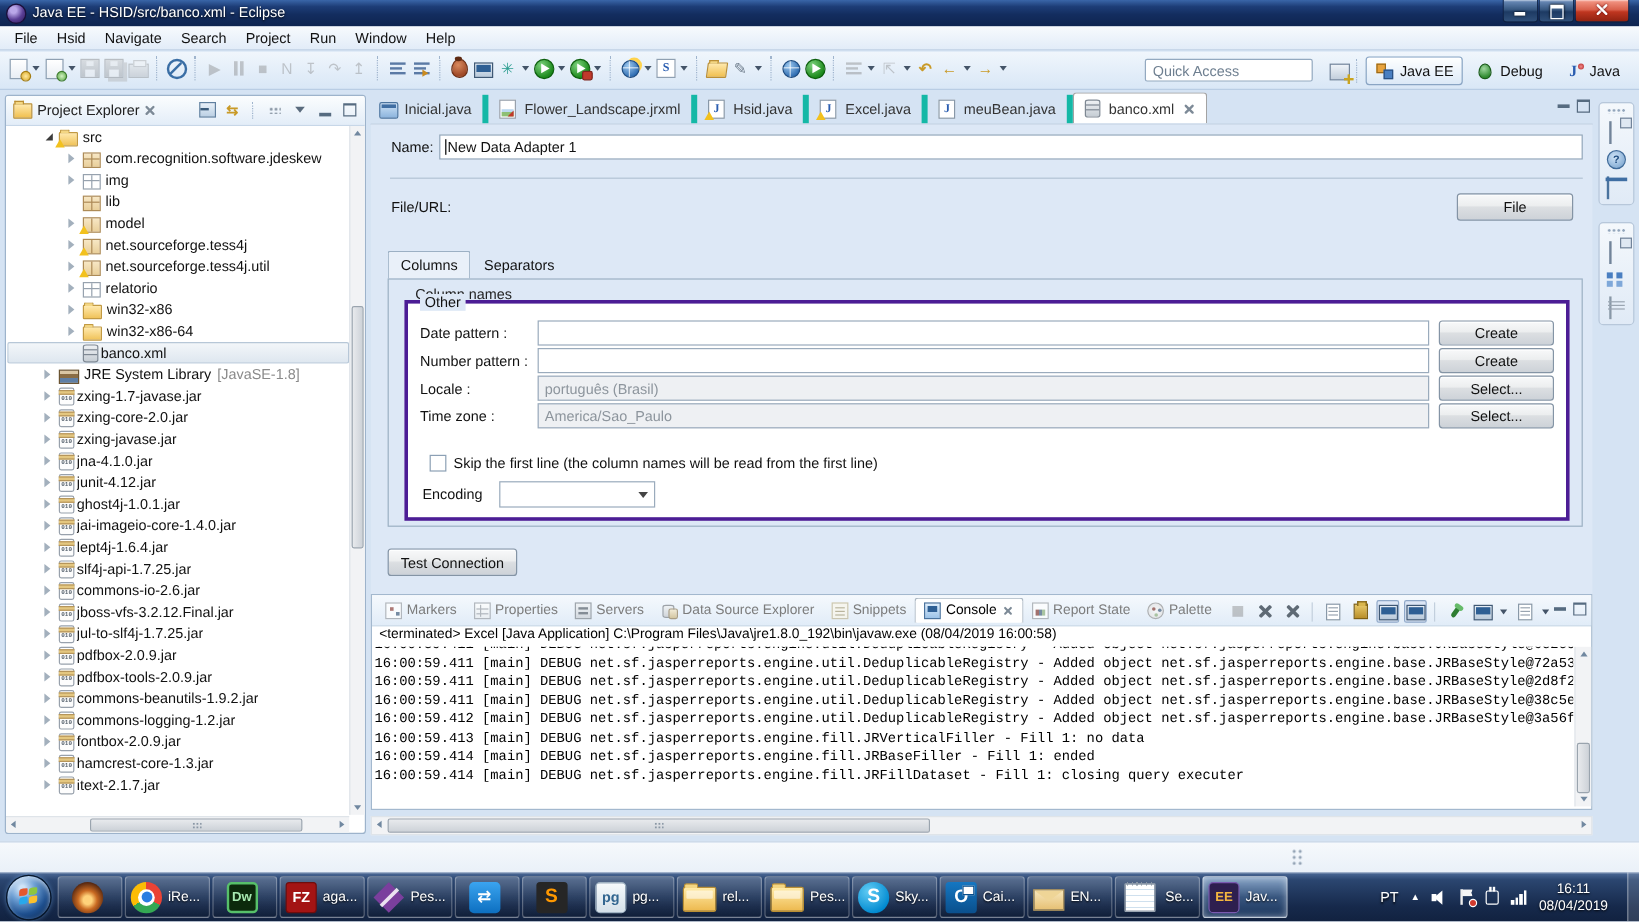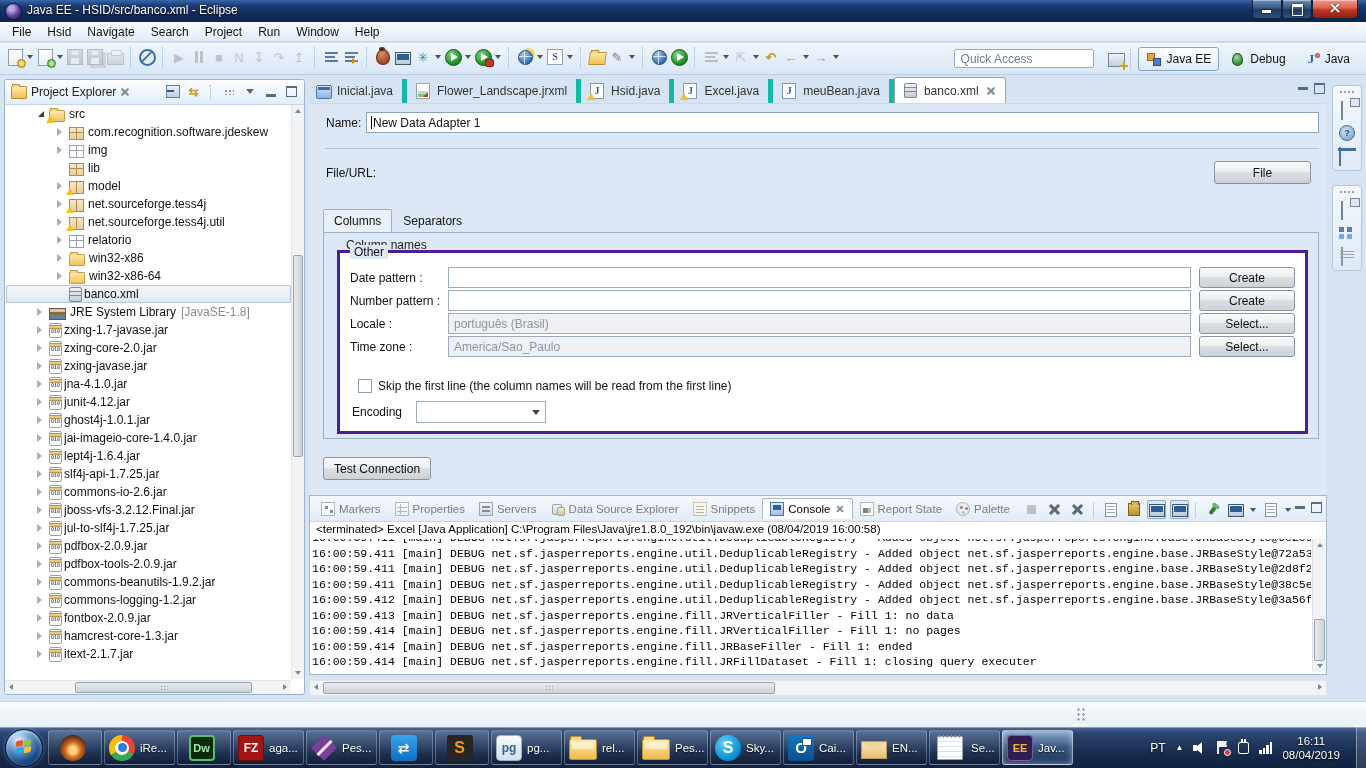--- a/index.html
+++ b/index.html
@@ -926,21 +926,20 @@
       <div class="termline">&lt;terminated&gt; Excel [Java Application] C:\Program Files\Java\jre1.8.0_192\bin\javaw.exe (08/04/2019 16:00:58)</div>
       <div class="cout">
         <div class="cout-in">
 
         <div class="cline">16:00:59.411 [main] DEBUG net.sf.jasperreports.engine.util.DeduplicableRegistry - Added object net.sf.jasperreports.engine.base.JRBaseStyle@6e2c934b</div>
             <div class="cline">16:00:59.411 [main] DEBUG net.sf.jasperreports.engine.util.DeduplicableRegistry - Added object net.sf.jasperreports.engine.base.JRBaseStyle@72a53d5a</div>
             <div class="cline">16:00:59.411 [main] DEBUG net.sf.jasperreports.engine.util.DeduplicableRegistry - Added object net.sf.jasperreports.engine.base.JRBaseStyle@2d8f2d1c</div>
             <div class="cline">16:00:59.411 [main] DEBUG net.sf.jasperreports.engine.util.DeduplicableRegistry - Added object net.sf.jasperreports.engine.base.JRBaseStyle@38c5e1af</div>
             <div class="cline">16:00:59.412 [main] DEBUG net.sf.jasperreports.engine.util.DeduplicableRegistry - Added object net.sf.jasperreports.engine.base.JRBaseStyle@3a56f0b2</div>
             <div class="cline">16:00:59.413 [main] DEBUG net.sf.jasperreports.engine.fill.JRVerticalFiller - Fill 1: no data</div>
-            <div class="cline">16:00:59.414 [main] DEBUG net.sf.jasperreports.engine.fill.JRVerticalFiller - Fill 1: no pages</div>
             <div class="cline">16:00:59.414 [main] DEBUG net.sf.jasperreports.engine.fill.JRBaseFiller - Fill 1: ended</div>
             <div class="cline">16:00:59.414 [main] DEBUG net.sf.jasperreports.engine.fill.JRFillDataset - Fill 1: closing query executer</div>
           </div>
       </div>
       <div class="sbv" style="right:0;top:43px;bottom:2px;width:13px">
         <span class="sb-arr up" style="top:0;right:0"></span>
         <span class="sb-arr down" style="bottom:0;right:0"></span>
         <span class="sb-thumb" style="left:1px;right:1px;top:60%;height:30%"></span>
       </div>
     </div>

